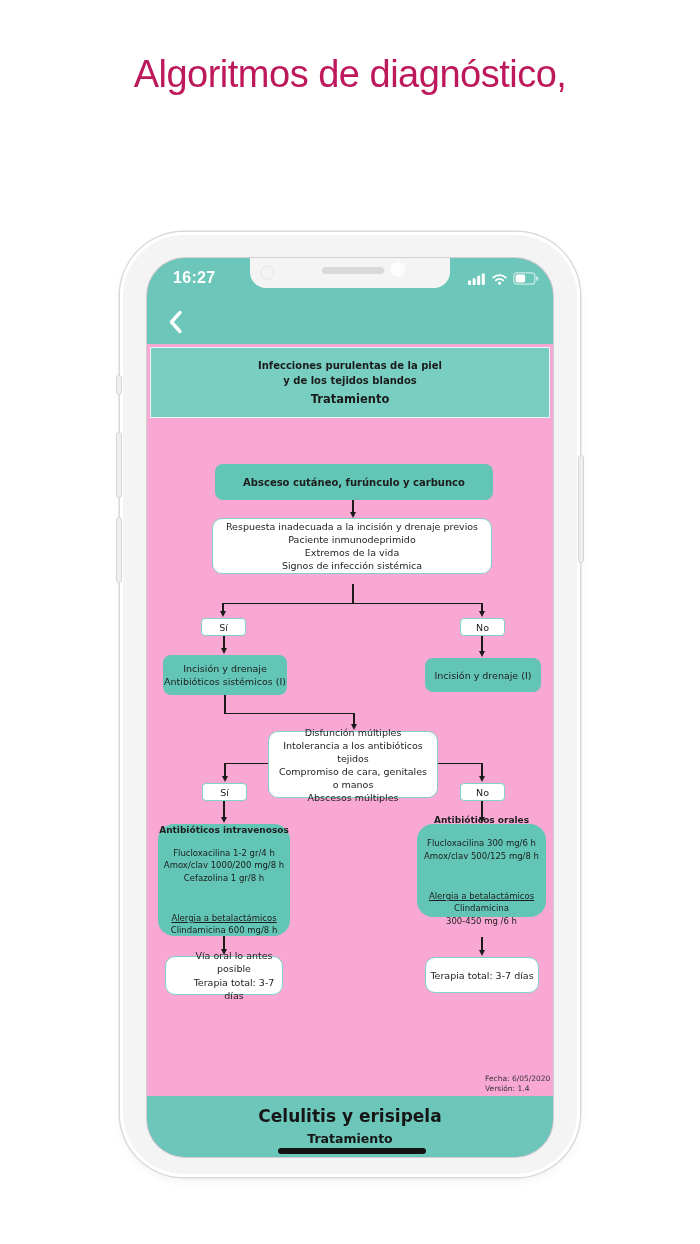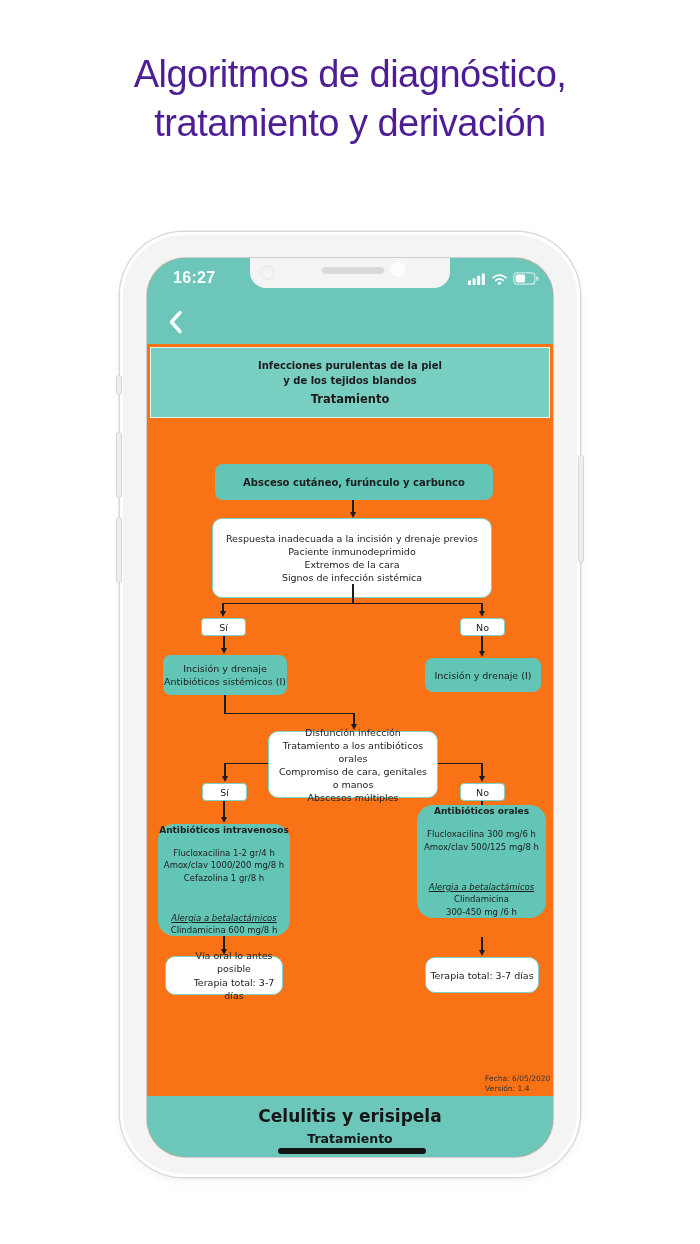--- a/index.html
+++ b/index.html
@@ -1,34 +1,34 @@
 <!DOCTYPE html>
 <html><head>
 <meta charset="utf-8">
 <style>
   * { margin:0; padding:0; box-sizing:border-box; }
   html,body { width:700px; height:1244px; background:#ffffff; font-family:"Liberation Sans", sans-serif; }
   .stage { position:relative; width:700px; height:1244px; overflow:hidden; background:#fff; }
 
   
   .page-title { position:absolute; top:50px; left:0; width:700px; text-align:center;
-    color:#4c1d95; font-size:38px; line-height:49px; font-weight:400; letter-spacing:-0.5px; }
+    color:#be185d; font-size:38px; line-height:49px; font-weight:400; letter-spacing:-0.5px; }
 
   
   .phone { position:absolute; left:120px; top:232px; width:460px; height:945px;
     background:#f4f4f4; border-radius:64px;
     box-shadow: 0 0 0 1.5px #d9d9d9, inset 0 0 0 3px #ffffff, 0 4px 10px rgba(0,0,0,0.05); }
   .sbtn { position:absolute; background:#efefef; border:1px solid #d6d6d6; border-radius:3px; width:6px; }
   .sbtn.l1 { left:-4px; top:143px; height:20px; }
   .sbtn.l2 { left:-4px; top:200px; height:66px; }
   .sbtn.l3 { left:-4px; top:285px; height:66px; }
   .sbtn.r1 { right:-4px; top:223px; height:108px; }
 
   .screen { position:absolute; left:27px; top:26px; width:406px; height:899px;
-    background:#f97316; border-radius:38px; overflow:hidden; box-shadow:0 0 0 1px #cfcfcf; }
+    background:#f9a8d4; border-radius:38px; overflow:hidden; box-shadow:0 0 0 1px #cfcfcf; }
 
   
   .nav-teal { position:absolute; left:0; top:0; width:406px; height:86px; background:#6CC7BA; }
   .notch { position:absolute; left:103px; top:0; width:200px; height:30px; background:#f4f4f4;
     border-radius:0 0 16px 16px; z-index:5; }
   .notch .cam-faint { position:absolute; left:10px; top:7px; width:15px; height:15px; border-radius:50%;
     border:2px solid rgba(0,0,0,0.035); }
   .notch .speaker { position:absolute; left:72px; top:9px; width:62px; height:7px; border-radius:4px; background:#d9d9d9; }
   .notch .camera { position:absolute; left:140px; top:4px; width:15px; height:15px; border-radius:50%; background:#fdfdfd; }
   .time { position:absolute; left:26px; top:11px; color:#fff; font-size:16px; font-weight:700; letter-spacing:0.3px; }
@@ -49,28 +49,28 @@
   .outline-node { background:#fff; border:1.5px solid #7ED3C7; border-radius:10px; }
   .tag { position:absolute; background:#fff; border:1.5px solid #7ED3C7; border-radius:4px;
     font-family:"DejaVu Sans", sans-serif; font-size:9.5px; color:#1d1d1d;
     display:flex; align-items:center; justify-content:center; }
   .vline { position:absolute; width:1.5px; background:#1b1b1b; }
   .hline { position:absolute; height:1.5px; background:#1b1b1b; }
   .ahead { position:absolute; width:0; height:0; border-left:3.5px solid transparent;
     border-right:3.5px solid transparent; border-top:6.5px solid #1b1b1b; }
 
   .nodeA { left:68px; top:206px; width:278px; height:36px; font-size:10px; font-weight:700; }
-  .nodeB { left:65px; top:260px; width:280px; height:80px; font-size:9.5px; line-height:13.2px; }
+  .nodeB { left:65px; top:260px; width:280px; height:56px; font-size:9.5px; line-height:13.2px; }
   .nodeC { left:16px; top:397px; width:124px; height:40px; font-size:9.5px; line-height:13.5px; }
   .nodeD { left:278px; top:400px; width:116px; height:34px; font-size:9.5px; }
   .nodeE { left:121px; top:473px; width:170px; height:67px; font-size:9.5px; line-height:13px; }
   .nodeF { left:11px;  top:566px; width:132px; height:112px; font-size:8.5px; line-height:12.3px; border-radius:16px; }
-  .nodeG { left:270px; top:547px; width:129px; height:113px; font-size:8.5px; line-height:12.3px; border-radius:16px; }
+  .nodeG { left:270px; top:566px; width:129px; height:93px; font-size:8.5px; line-height:12.3px; border-radius:16px; }
   .bigtitle { font-size:9px; font-weight:700; margin-bottom:11px; }
-  .allergy { text-decoration:underline; margin-top:28px;font-style:italic; }
+  .allergy { text-decoration:underline; margin-top:28px; }
   .nodeH { left:18px; top:698px; width:118px; height:39px; font-size:9.5px; line-height:13.5px;padding-left:20px; }
   .nodeI { left:278px; top:699px; width:114px; height:36px; font-size:9.5px; }
 
   .tag.si1 { left:54px;  top:360px; width:45px; height:18px; }
   .tag.no1 { left:313px; top:360px; width:45px; height:18px; }
   .tag.si2 { left:55px;  top:525px; width:45px; height:18px; }
   .tag.no2 { left:313px; top:525px; width:45px; height:18px; }
 
   .meta { position:absolute; left:338px; top:804px; font-family:"DejaVu Sans", sans-serif;
     font-size:7.5px; line-height:9.5px; color:#333;margin-top:12px; }
@@ -82,21 +82,20 @@
   .bottom-banner .bt2 { margin-top:5px; font-size:12.5px; font-weight:700; }
   .home-indicator { position:absolute; left:131px; top:52px; width:148px; height:5.5px; border-radius:3px; background:#131313; }
 </style>
 </head>
 <body>
 
 <div class="stage">
 
   <div class="page-title">
     <div>Algoritmos de diagnóstico,</div>
-    <div>tratamiento y derivación</div>
   </div>
 
   <div class="phone">
     <div class="sbtn l1"></div>
     <div class="sbtn l2"></div>
     <div class="sbtn l3"></div>
     <div class="sbtn r1"></div>
 
     <div class="screen">
 
@@ -141,21 +140,21 @@
       <div class="node teal-node nodeA">
         <span>Absceso cutáneo, furúnculo y carbunco</span>
       </div>
 
       <div class="vline" style="left:205.2px; top:242px; height:11.5px;"></div>
       <div class="ahead" style="left:202.5px; top:253.5px;"></div>
 
       <div class="node outline-node nodeB">
         <span>Respuesta inadecuada a la incisión y drenaje previos</span>
         <span>Paciente inmunodeprimido</span>
-        <span>Extremos de la cara</span>
+        <span>Extremos de la vida</span>
         <span>Signos de infección sistémica</span>
       </div>
 
       <div class="vline" style="left:205.2px; top:326px; height:19px;"></div>
       <div class="hline" style="left:76px; top:344.5px; width:260px;"></div>
       <div class="vline" style="left:75.2px; top:344.5px; height:9px;"></div>
       <div class="ahead" style="left:72.5px; top:353px;"></div>
       <div class="vline" style="left:334.2px; top:344.5px; height:9px;"></div>
       <div class="ahead" style="left:331.5px; top:353px;"></div>
 
@@ -178,22 +177,22 @@
       <div class="node teal-node nodeD">
         <span>Incisión y drenaje (I)</span>
       </div>
 
       <div class="vline" style="left:77.2px; top:437px; height:18.5px;"></div>
       <div class="hline" style="left:77.2px; top:454.5px; width:131px;"></div>
       <div class="vline" style="left:206.2px; top:454.5px; height:12px;"></div>
       <div class="ahead" style="left:203.5px; top:466px;"></div>
 
       <div class="node outline-node nodeE">
-        <span>Disfunción infección</span>
-        <span>Tratamiento a los antibióticos orales</span>
+        <span>Disfunción múltiples</span>
+        <span>Intolerancia a los antibióticos tejidos</span>
         <span>Compromiso de cara, genitales</span>
         <span>o manos</span>
         <span>Abscesos múltiples</span>
       </div>
 
       <div class="hline" style="left:78px; top:504.5px; width:43px;"></div>
       <div class="vline" style="left:77.2px; top:504.5px; height:14px;"></div>
       <div class="ahead" style="left:74.5px; top:518px;"></div>
       <div class="hline" style="left:291px; top:504.5px; width:44px;"></div>
       <div class="vline" style="left:334.2px; top:504.5px; height:14px;"></div>

